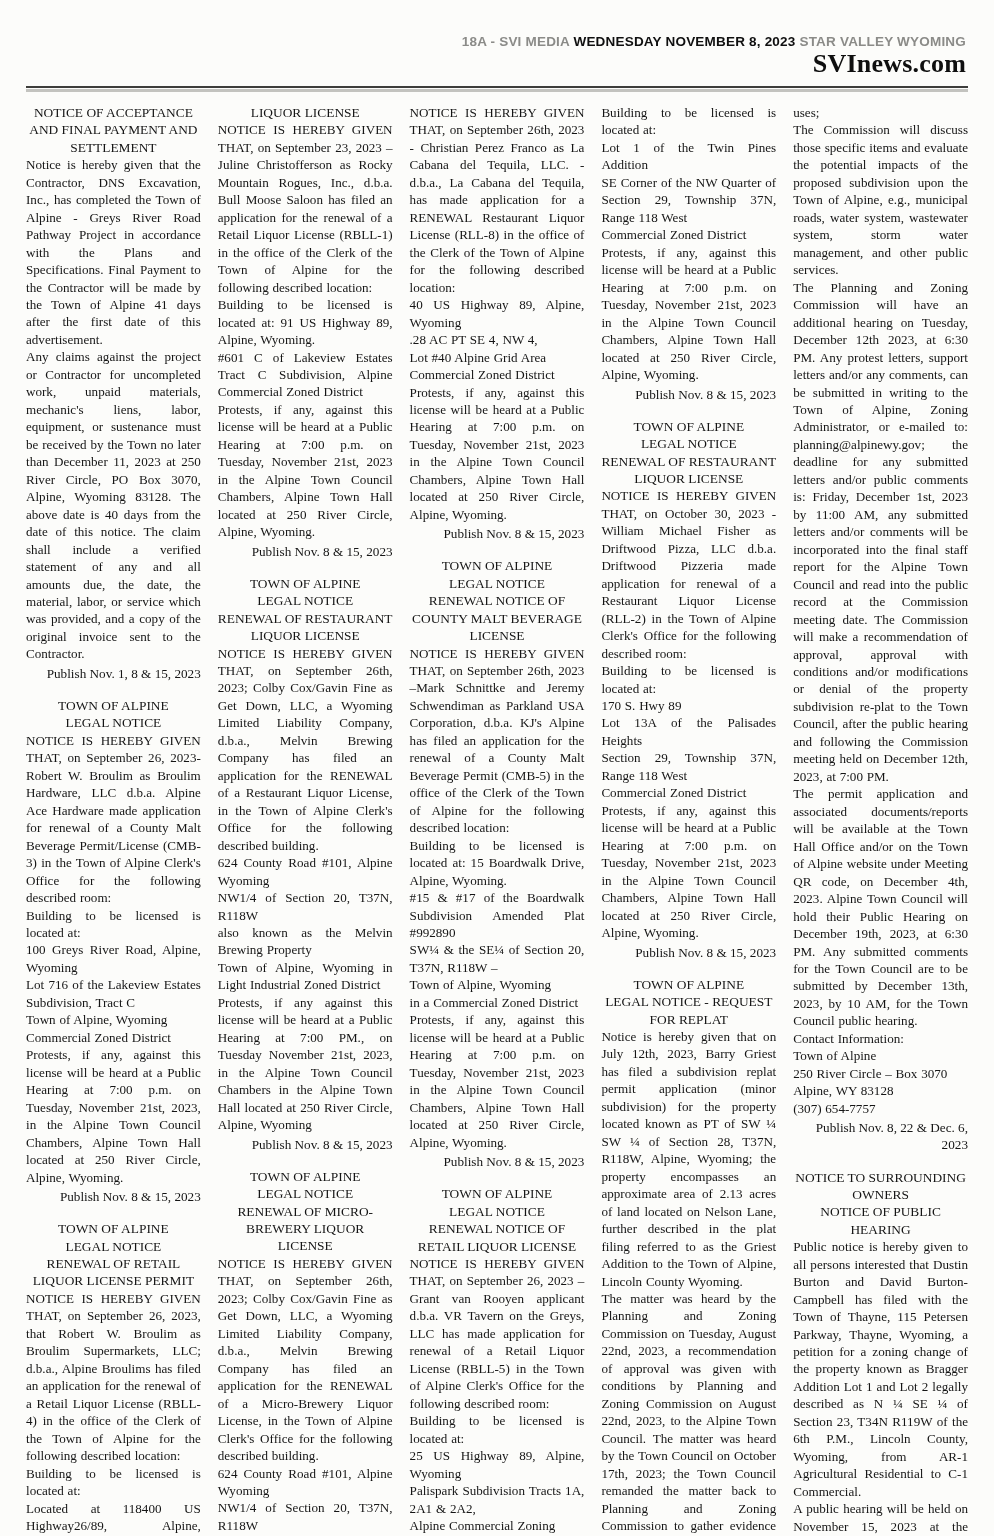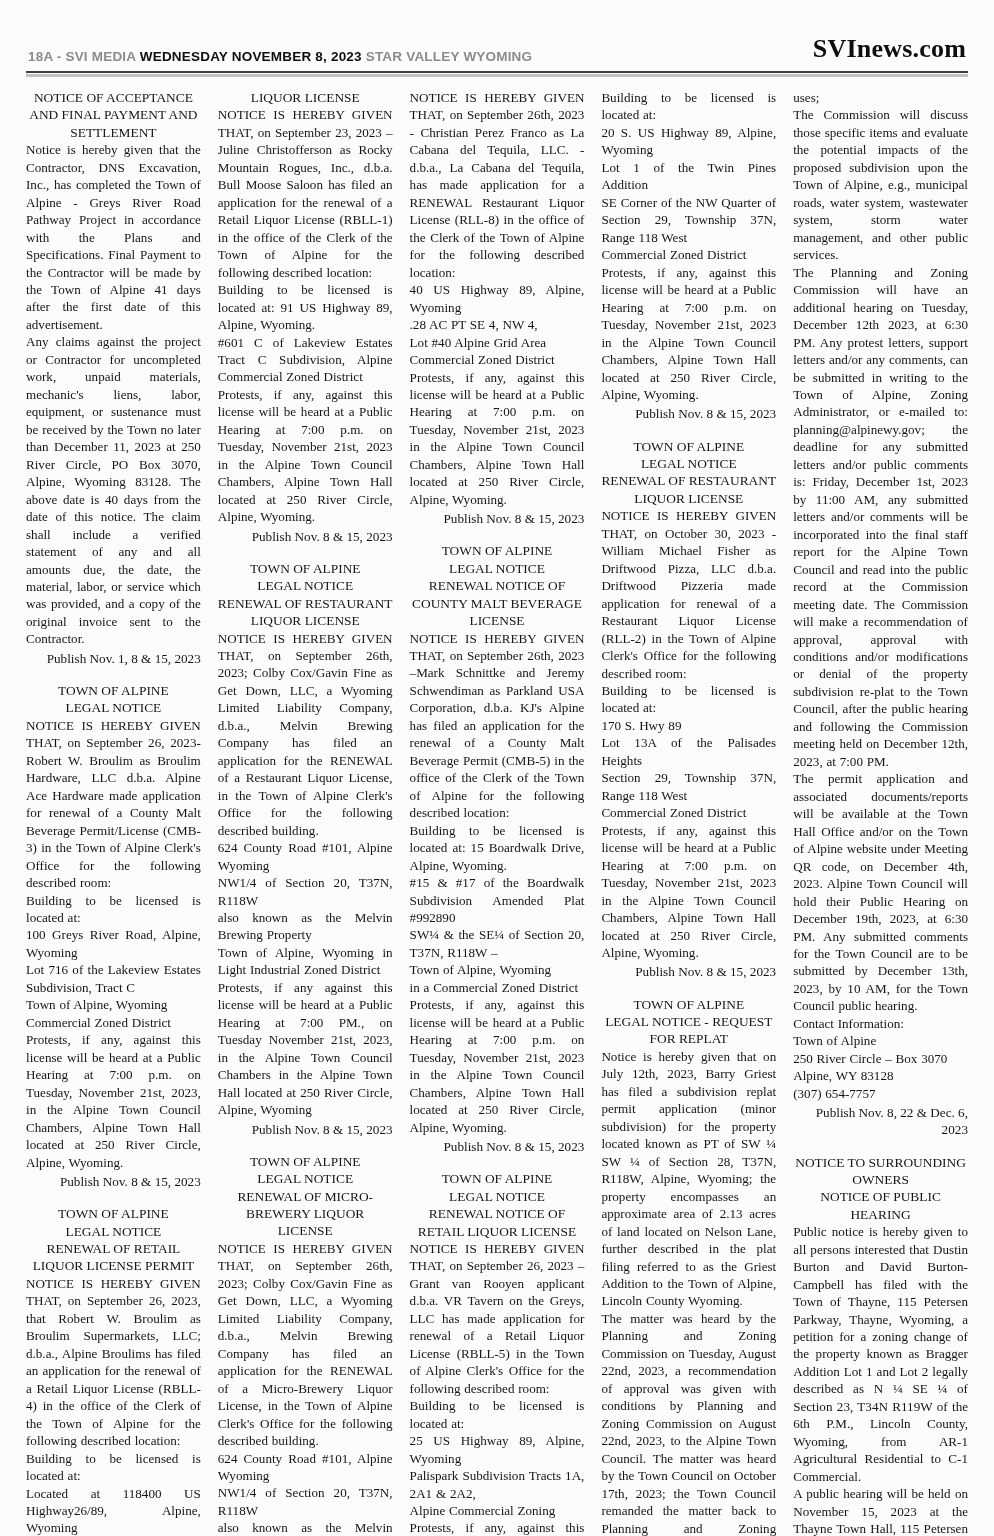--- a/index.html
+++ b/index.html
@@ -12,20 +12,21 @@
     font-family: "Liberation Serif", "DejaVu Serif", serif;
     color: #151515;
     overflow: hidden;
     box-sizing: border-box;
   }
   .header-row {
     display: flex;
     justify-content: space-between;
     align-items: flex-end;
     padding: 34px 28px 5px 28px;
+    flex-direction: column;
   }
   .masthead-left {
     font-family: "Liberation Sans", sans-serif;
     font-size: 13.5px;
     font-weight: bold;
     letter-spacing: 0.2px;
     white-space: nowrap;
   }
   .muted { color: #8b8b88; }
   .dark { color: #0f0f0f; }
@@ -173,21 +174,20 @@
           <p class="notice-para">Building to be licensed is located at:</p>
           <p class="notice-para">25 US Highway 89, Alpine, Wyoming</p>
           <p class="notice-para">Palispark Subdivision Tracts 1A, 2A1 &amp; 2A2,</p>
           <p class="notice-para">Alpine Commercial Zoning</p>
           <p class="notice-para">Protests, if any, against this license will be heard at a Public Hearing at 7:00 p.m. on Tuesday, November 21st, 2023, in the Alpine Town Council Chambers, Alpine Town Hall located at 250 River Circle, Alpine, Wyoming.</p>
         </section>
       </div>
       <div class="column">
         <section class="notice">
           <p class="notice-para">Building to be licensed is located at:</p>
-          <p class="notice-para">20 S. US Highway 89, Alpine, Wyoming</p>
           <p class="notice-para">Lot 1 of the Twin Pines Addition</p>
           <p class="notice-para">SE Corner of the NW Quarter of Section 29, Township 37N, Range 118 West</p>
           <p class="notice-para">Commercial Zoned District</p>
           <p class="notice-para">Protests, if any, against this license will be heard at a Public Hearing at 7:00 p.m. on Tuesday, November 21st, 2023 in the Alpine Town Council Chambers, Alpine Town Hall located at 250 River Circle, Alpine, Wyoming.</p>
           <div class="publish-line">Publish Nov. 8 &amp; 15, 2023</div>
         </section>
         <section class="notice">
           <div class="notice-heading">TOWN OF ALPINE</div>
           <div class="notice-heading">LEGAL NOTICE</div>
           <div class="notice-heading">RENEWAL OF RESTAURANT LIQUOR LICENSE</div>

